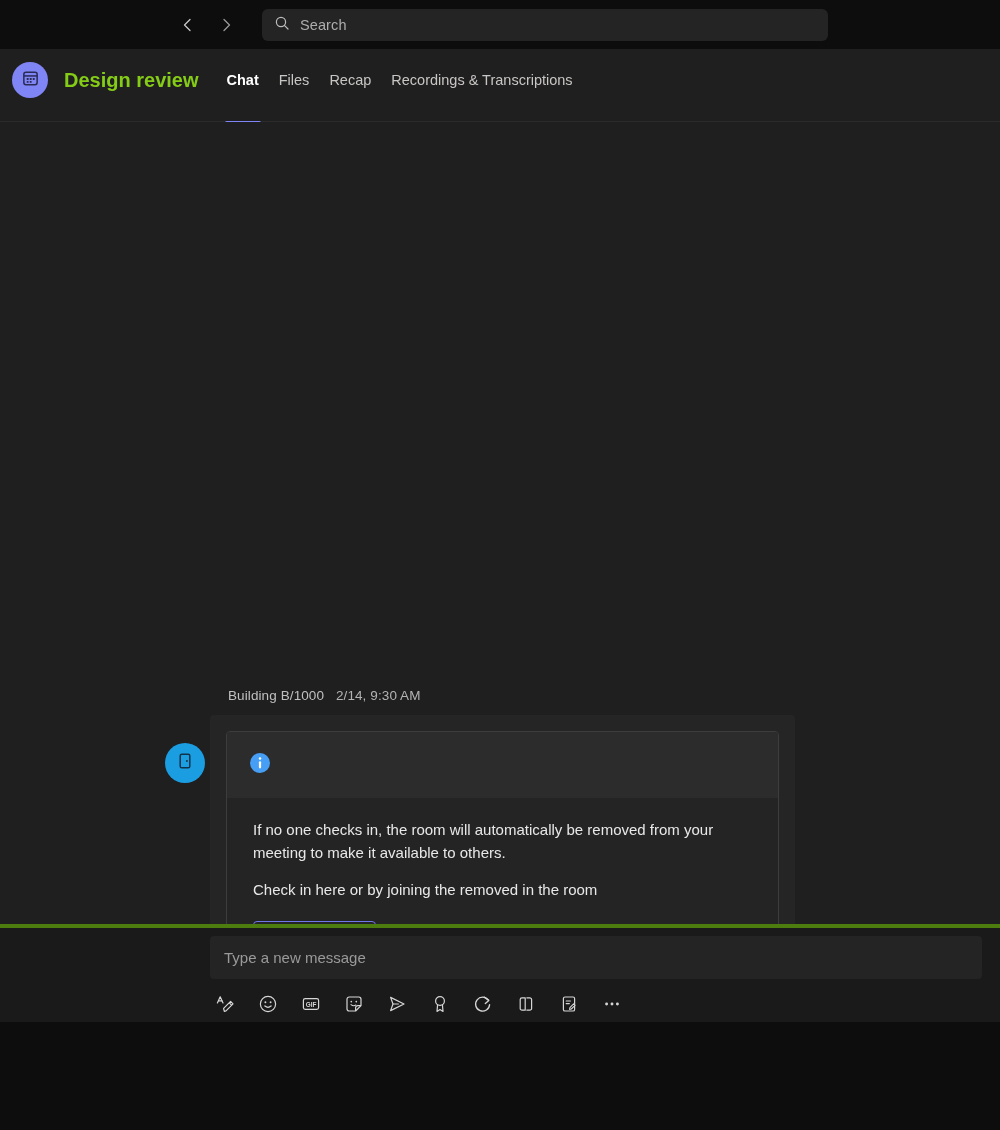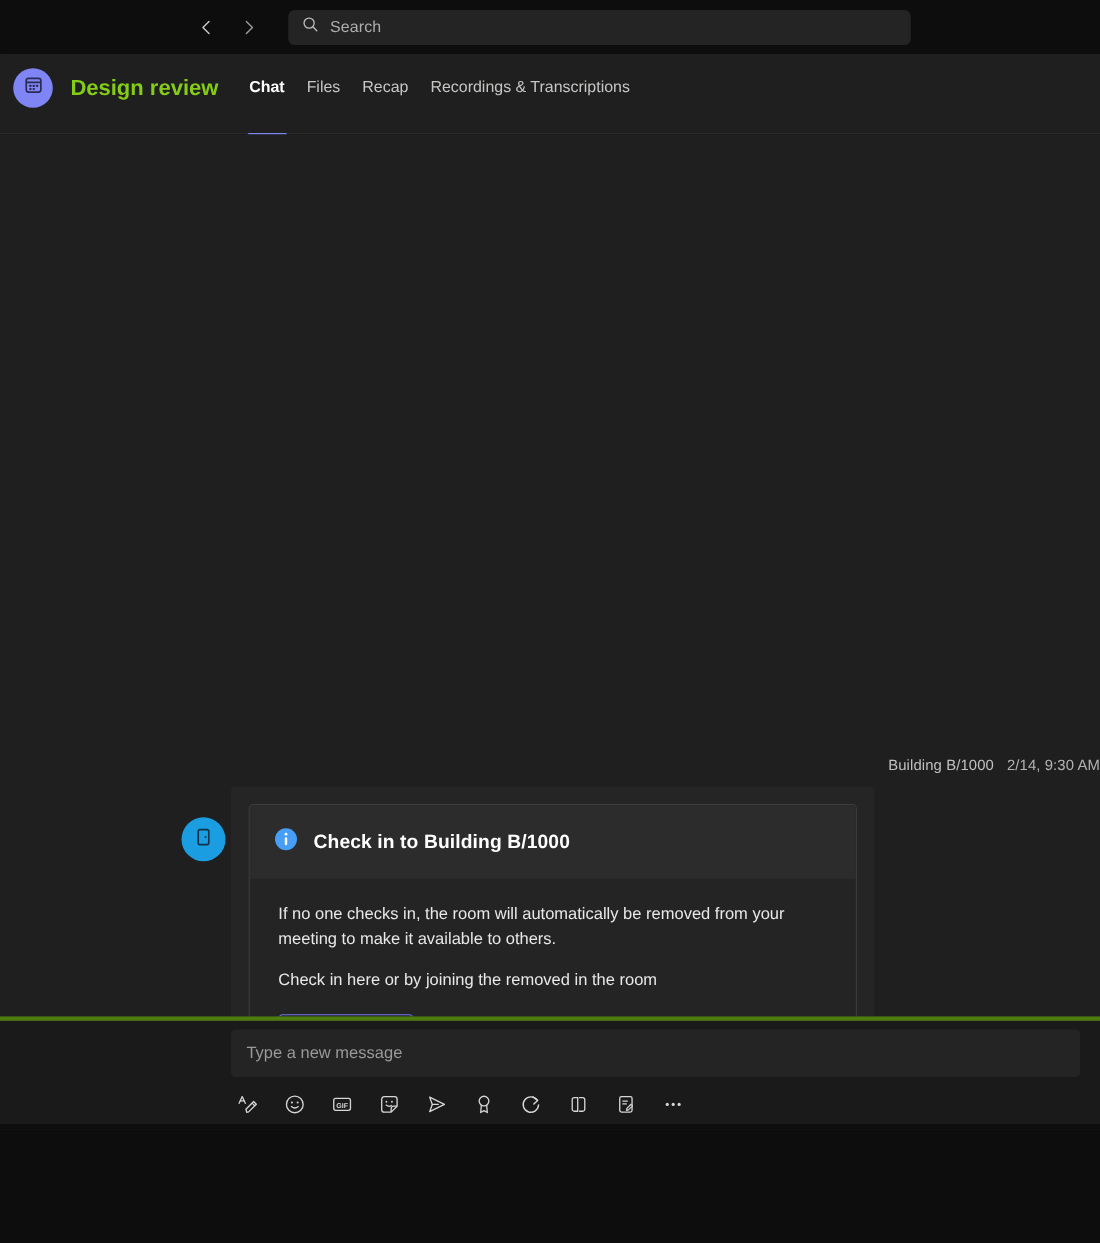--- a/index.html
+++ b/index.html
@@ -147,21 +147,20 @@
     justify-content: center;
   }
   .msg-body { flex: 1 1 auto; }
 
   .msg-meta {
     color: #c0c0c0;
     font-size: 13.5px;
     padding-left: 18px;
     margin-bottom: 12px;
     letter-spacing: .1px;
-    text-align: right;
   }
   .msg-meta .sender { margin-right: 8px; }
   .msg-meta .ts { color: #b3b3b3; }
 
   .msg-bubble {
     background: #252525;
     border-radius: 4px;
     width: 585px;
     padding: 16px;
   }
@@ -352,21 +351,20 @@
         <div class="card">
 
           <div class="card-head">
             <span class="info-ico">
               <svg width="22" height="22" viewBox="0 0 22 22" fill="none">
                 <circle cx="11" cy="11" r="10" fill="#479ef5"></circle>
                 <circle cx="11" cy="6.4" r="1.25" fill="#ffffff"></circle>
                 <rect x="9.9" y="9.2" width="2.2" height="7.2" rx="1.1" fill="#ffffff"></rect>
               </svg>
             </span>
-            <span class="card-title">Check in to Building B/1000</span>
           </div>
 
           <div class="card-body">
             <p class="card-p">If no one checks in, the room will automatically be removed from your meeting to make it available to others.</p>
             <p class="card-p last">Check in here or by joining the removed in the room</p>
 
             <button class="btn-checkin">
               <span>
                 <svg width="19" height="19" viewBox="0 0 20 20" fill="none">
                   <rect x="4.2" y="2.6" width="10" height="14.4" rx="1.8" stroke="#7f85f5" stroke-width="1.4"></rect>

